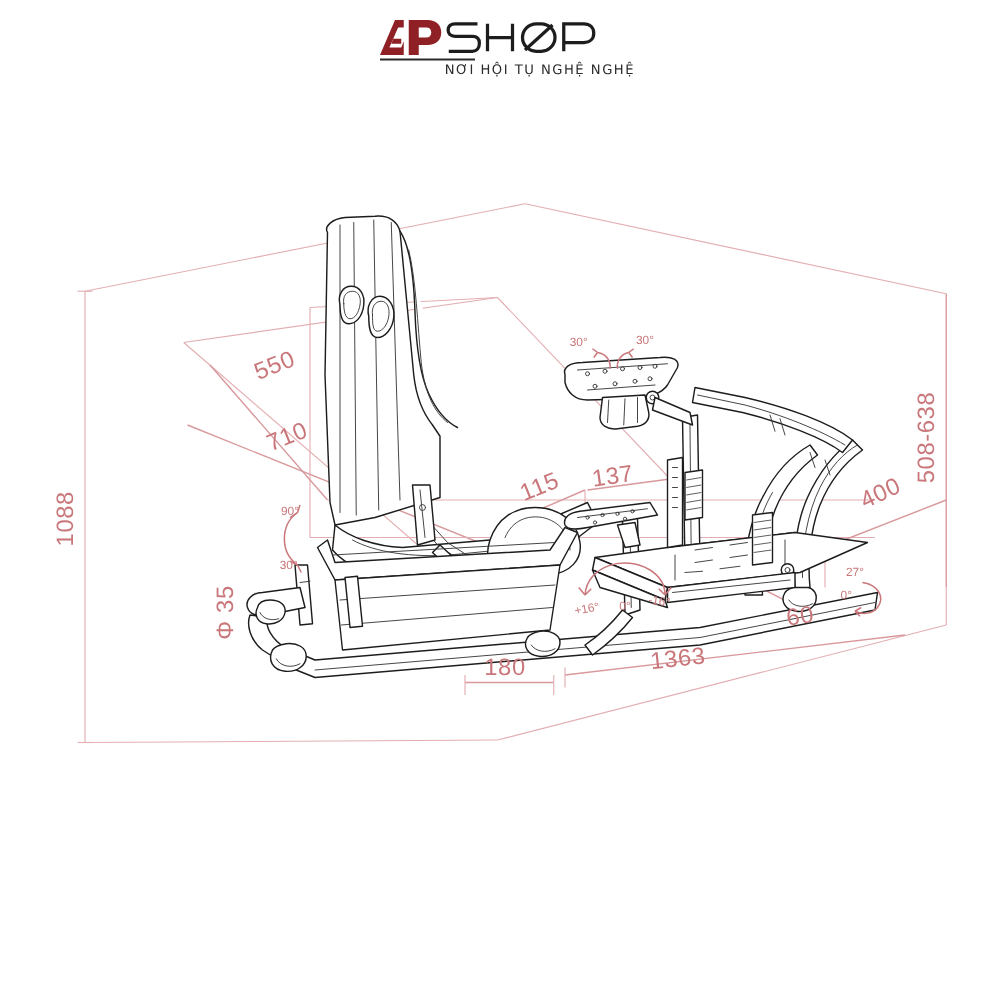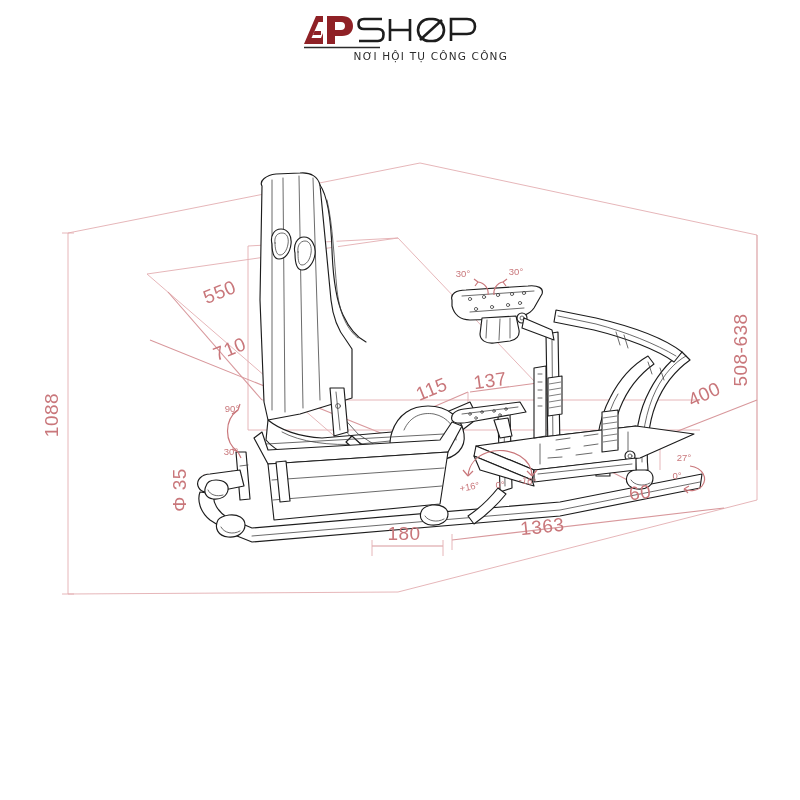--- a/index.html
+++ b/index.html
@@ -147,21 +147,21 @@
         </g>
 
         <g fill="none" stroke="#1d1d1d" stroke-width="2.6">
           <path d="M161 31 L161 9 L177 9 C182 9 185 12 185 16.5 C185 21 182 24 177 24 L161 24"></path>
         </g>
 
         <g stroke="#2b2b2b" stroke-width="1.6">
           <path d="M14 37.5 L90 37.5"></path>
         </g>
       </svg>
-      <div id="logo-tagline">NƠI HỘI TỤ CÔNG CÔNG</div>
+      <div id="logo-tagline">NƠI HỘI TỤ NGHỆ NGHỆ</div>
     </div>
   </div>
 
   <div id="drawing-wrap">
   <svg id="drawing-svg" viewBox="0 0 800 800">
 
     <g>
 
       <path class="dim-line" d="M68 233 L68 594"></path>
 

